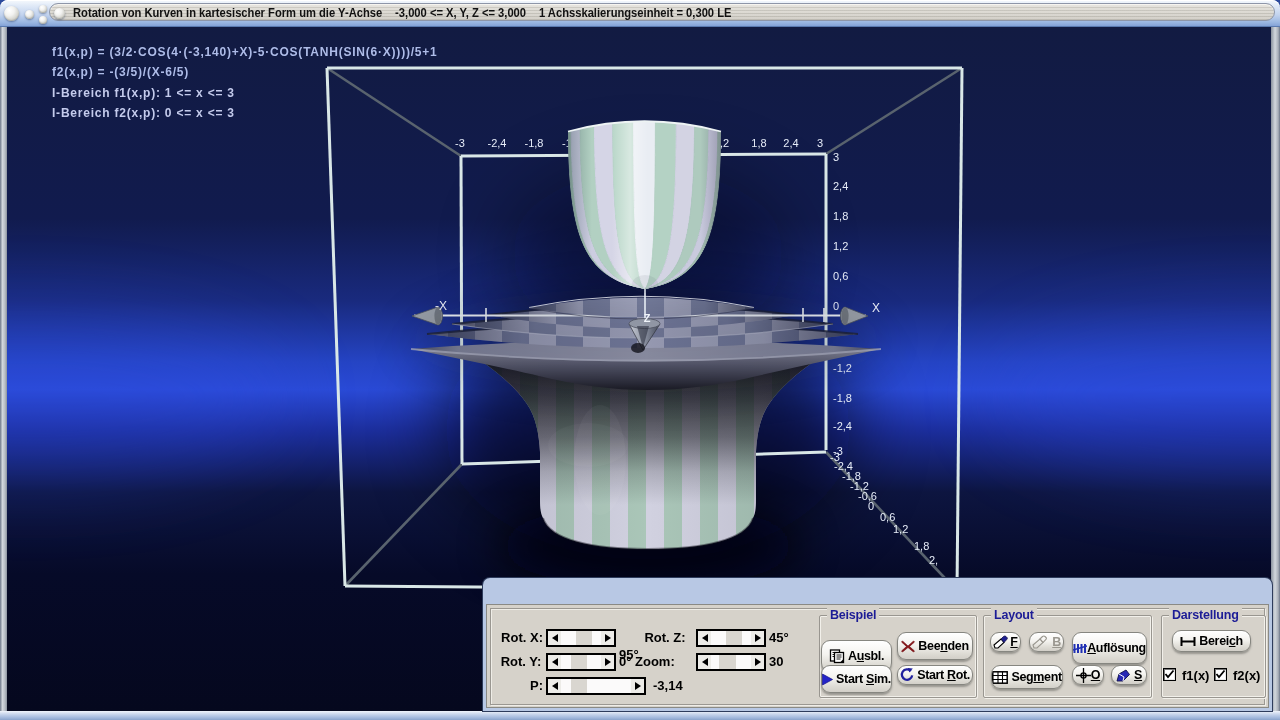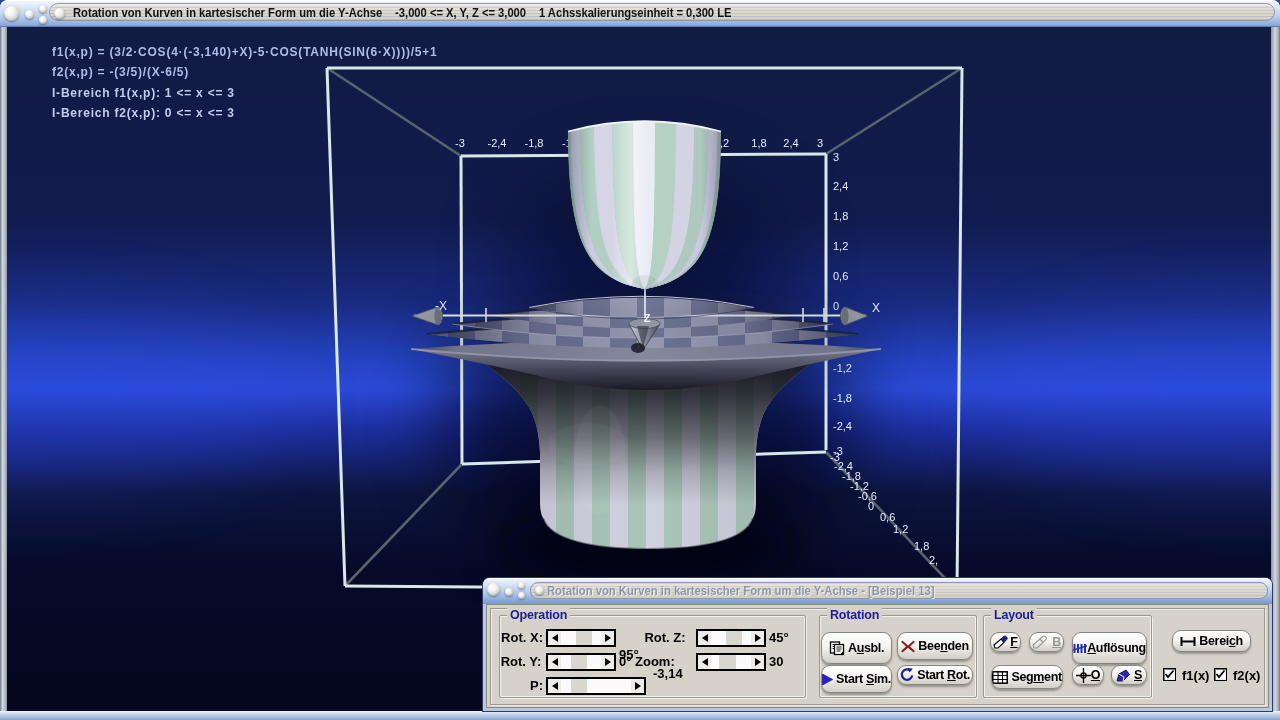--- a/index.html
+++ b/index.html
@@ -234,43 +234,30 @@
 <div style="position:absolute;left:25px;top:10px;width:9px;height:9px;border-radius:50%;background:radial-gradient(circle at 35% 30%,#ffffff 0%,#f2f2f0 35%,#d5d5cf 65%,#b4b4ae 100%);box-shadow:0 1px 2px rgba(50,70,110,0.55), inset 0 -1px 1px rgba(110,110,100,0.35);"></div>
 <div style="position:absolute;left:38.5px;top:4.5px;width:8px;height:8px;border-radius:50%;background:radial-gradient(circle at 35% 30%,#ffffff 0%,#f2f2f0 35%,#d5d5cf 65%,#b4b4ae 100%);box-shadow:0 1px 2px rgba(50,70,110,0.55), inset 0 -1px 1px rgba(110,110,100,0.35);"></div>
 <div style="position:absolute;left:38.5px;top:16px;width:8px;height:8px;border-radius:50%;background:radial-gradient(circle at 35% 30%,#ffffff 0%,#f2f2f0 35%,#d5d5cf 65%,#b4b4ae 100%);box-shadow:0 1px 2px rgba(50,70,110,0.55), inset 0 -1px 1px rgba(110,110,100,0.35);"></div>
 <div style="position:absolute;left:53.5px;top:8px;width:11px;height:11px;border-radius:50%;background:radial-gradient(circle at 35% 30%,#ffffff 0%,#f2f2f0 35%,#d5d5cf 65%,#b4b4ae 100%);box-shadow:0 1px 2px rgba(50,70,110,0.55), inset 0 -1px 1px rgba(110,110,100,0.35);"></div>
 <div class="abs" style="left:73px;top:4px;height:18px;line-height:18px;font-size:13px;font-weight:bold;color:#111;white-space:nowrap;transform:scaleX(0.86);transform-origin:0 0">Rotation von Kurven in kartesischer Form um die Y-Achse<span style="margin-left:15px">-3,000 &lt;= X, Y, Z &lt;= 3,000</span><span style="margin-left:15px">1 Achsskalierungseinheit = 0,300 LE</span></div>
 </div>
 <div class="abs" style="left:0;top:27px;width:7px;height:693px;background:linear-gradient(90deg,#6c7688 0%,#d2d7dd 35%,#b8bec6 70%,#8a929e 100%)"></div>
 <div class="abs" style="left:1271px;top:27px;width:9px;height:693px;background:linear-gradient(90deg,#8a929e 0%,#d2d7dd 45%,#a8aeb8 80%,#6c7688 100%)"></div>
 <div class="abs" style="left:0;top:711px;width:1280px;height:9px;background:linear-gradient(180deg,#f0f4fa 0%,#c4d2ea 40%,#a2b8dc 75%,#8ba4cc 100%)"></div>
 <div class="abs" style="left:483px;top:578px;width:789px;height:133px;border-radius:7px 7px 0 0;background:#b8c8e4;box-shadow:0 0 0 1px #2e3c5c">
-<div class="abs" style="left:0;top:0;width:789px;height:26px;border-radius:7px 7px 0 0;
- background:linear-gradient(180deg,#f2f6fc 0%,#d4e0f4 28%,#b0c6ea 60%,#87a6da 88%,#7698d2 100%);
- box-shadow:inset 0 1px 0 #ffffff;">
-<div class="abs" style="left:47px;top:4px;right:4px;height:17px;border-radius:8px;border:1px solid #8e96a8;
- background:repeating-linear-gradient(180deg, rgba(120,120,112,0.10) 0 1px, rgba(255,255,255,0.12) 1px 3px),linear-gradient(180deg,#e4e1da 0%,#d6d3cb 55%,#cbc8c0 100%);"></div>
-
-<div style="position:absolute;left:4px;top:5px;width:13px;height:13px;border-radius:50%;background:radial-gradient(circle at 35% 30%,#ffffff 0%,#f2f2f0 35%,#d5d5cf 65%,#b4b4ae 100%);box-shadow:0 1px 2px rgba(50,70,110,0.55), inset 0 -1px 1px rgba(110,110,100,0.35);"></div>
-<div style="position:absolute;left:22px;top:9.5px;width:8px;height:8px;border-radius:50%;background:radial-gradient(circle at 35% 30%,#ffffff 0%,#f2f2f0 35%,#d5d5cf 65%,#b4b4ae 100%);box-shadow:0 1px 2px rgba(50,70,110,0.55), inset 0 -1px 1px rgba(110,110,100,0.35);"></div>
-<div style="position:absolute;left:34.5px;top:4px;width:7px;height:7px;border-radius:50%;background:radial-gradient(circle at 35% 30%,#ffffff 0%,#f2f2f0 35%,#d5d5cf 65%,#b4b4ae 100%);box-shadow:0 1px 2px rgba(50,70,110,0.55), inset 0 -1px 1px rgba(110,110,100,0.35);"></div>
-<div style="position:absolute;left:34.5px;top:13.5px;width:7px;height:7px;border-radius:50%;background:radial-gradient(circle at 35% 30%,#ffffff 0%,#f2f2f0 35%,#d5d5cf 65%,#b4b4ae 100%);box-shadow:0 1px 2px rgba(50,70,110,0.55), inset 0 -1px 1px rgba(110,110,100,0.35);"></div>
-<div style="position:absolute;left:52px;top:7.5px;width:9px;height:9px;border-radius:50%;background:radial-gradient(circle at 35% 30%,#ffffff 0%,#f2f2f0 35%,#d5d5cf 65%,#b4b4ae 100%);box-shadow:0 1px 2px rgba(50,70,110,0.55), inset 0 -1px 1px rgba(110,110,100,0.35);"></div>
-<div class="abs" style="left:64px;top:5px;height:16px;line-height:16px;font-size:12.5px;font-weight:bold;color:#8e96a6;text-shadow:1px 1px 0 rgba(255,255,255,0.7);white-space:nowrap;transform:scaleX(0.9);transform-origin:0 0">Rotation von Kurven in kartesischer Form um die Y-Achse - [Beispiel 13]</div>
-</div>
 <div class="abs" style="left:3px;top:26px;width:783px;height:104px;background:#d6d2ca;border:1px solid #8a8a85;"></div>
 <div class="abs" style="left:7px;top:30px;width:775px;height:97px;border:1px solid #9a9791;box-shadow:inset 1px 1px 0 #efede7, 1px 1px 0 #efede7;"></div>
-<div class="gbox" style="left:16px;top:37px;width:307px;height:83px">
-      <span class="gtitle">Operation</span>
-    </div>
 <div class="gbox" style="left:336px;top:37px;width:158px;height:83px">
-      <span class="gtitle">Rotation</span>
+      <span class="gtitle">Beispiel</span>
     </div>
 <div class="gbox" style="left:500px;top:37px;width:169px;height:83px">
       <span class="gtitle">Layout</span>
+    </div>
+<div class="gbox" style="left:678px;top:37px;width:105px;height:83px">
+      <span class="gtitle">Darstellung</span>
     </div>
 <div class="lab" style="left:16px;top:52px;width:44px;text-align:right">Rot. X:</div>
 <div class="sbar" style="left:63px;top:51px;width:70px">
       <div class="sarrowL">
         <div class="tri-l"></div>
       </div>
       <div class="sarrowR">
         <div class="tri-r"></div>
       </div>
       <div class="thumb" style="left:28px;width:16px"></div>
@@ -312,22 +299,22 @@
 <div class="lab" style="left:16px;top:100px;width:44px;text-align:right">P:</div>
 <div class="sbar" style="left:63px;top:99px;width:100px">
       <div class="sarrowL">
         <div class="tri-l"></div>
       </div>
       <div class="sarrowR">
         <div class="tri-r"></div>
       </div>
       <div class="thumb" style="left:23px;width:16px"></div>
     </div>
-<div class="lab" style="left:170px;top:88px">-3,14</div>
-<div class="btn" style="left:338px;top:54px;width:71px;height:32px">
+<div class="lab" style="left:170px;top:100px">-3,14</div>
+<div class="btn" style="left:338px;top:62px;width:71px;height:32px">
       <svg width="16" height="15" viewBox="0 0 16 15">
         <rect x="1.5" y="1" width="9" height="11" fill="#fff" stroke="#000" stroke-width="1.3"></rect>
         <path d="M3.5 3.5h5M3.5 5.5h5M3.5 7.5h3" stroke="#000" stroke-width="0.9"></path>
         <rect x="5.5" y="3.5" width="9" height="10" fill="#fff" stroke="#000" stroke-width="1.3"></rect>
         <path d="M7.5 6h5M7.5 8h5M7.5 10h4" stroke="#000" stroke-width="0.9"></path>
         <path d="M11 13.5l3.5-3.5v3.5z" fill="#000"></path>
       </svg>
       <span>&nbsp;A<u>u</u>sbl.</span>
     </div>
 <div class="btn" style="left:414px;top:54px;width:76px;height:28px">

